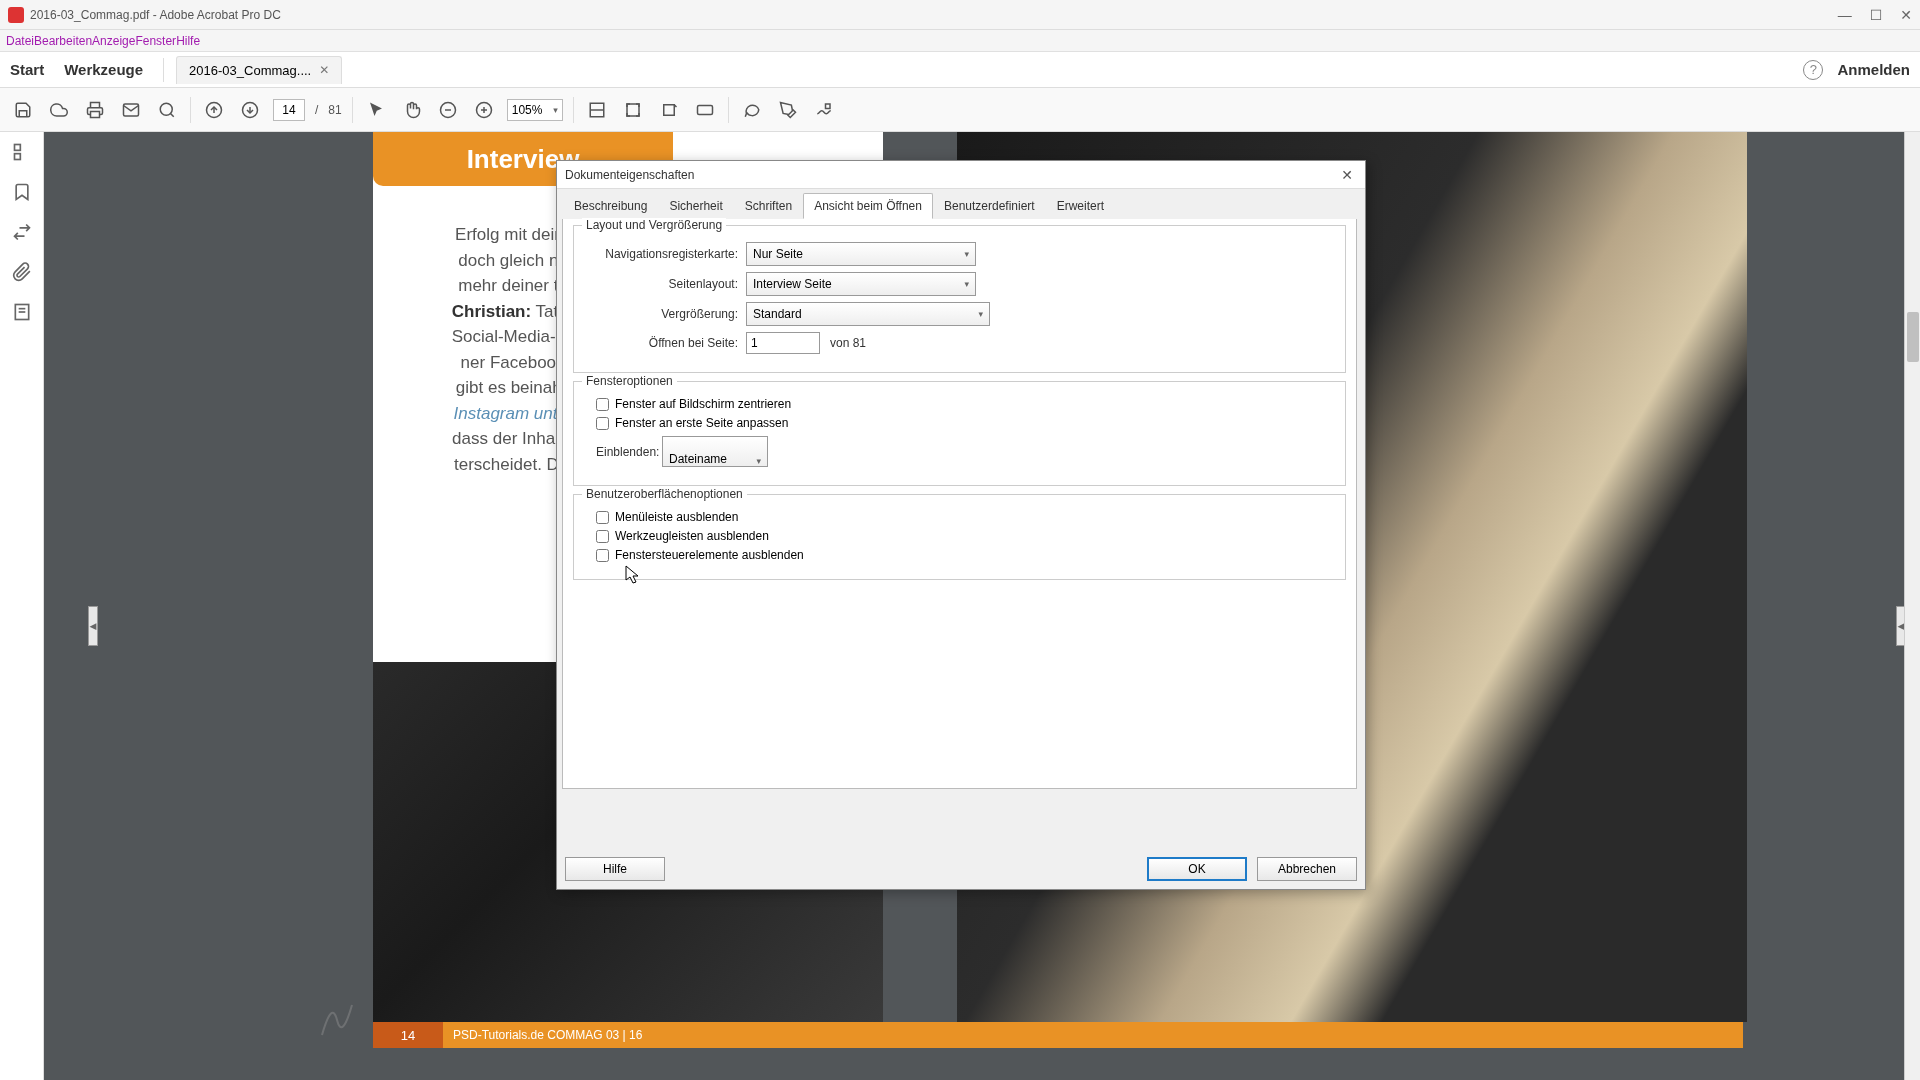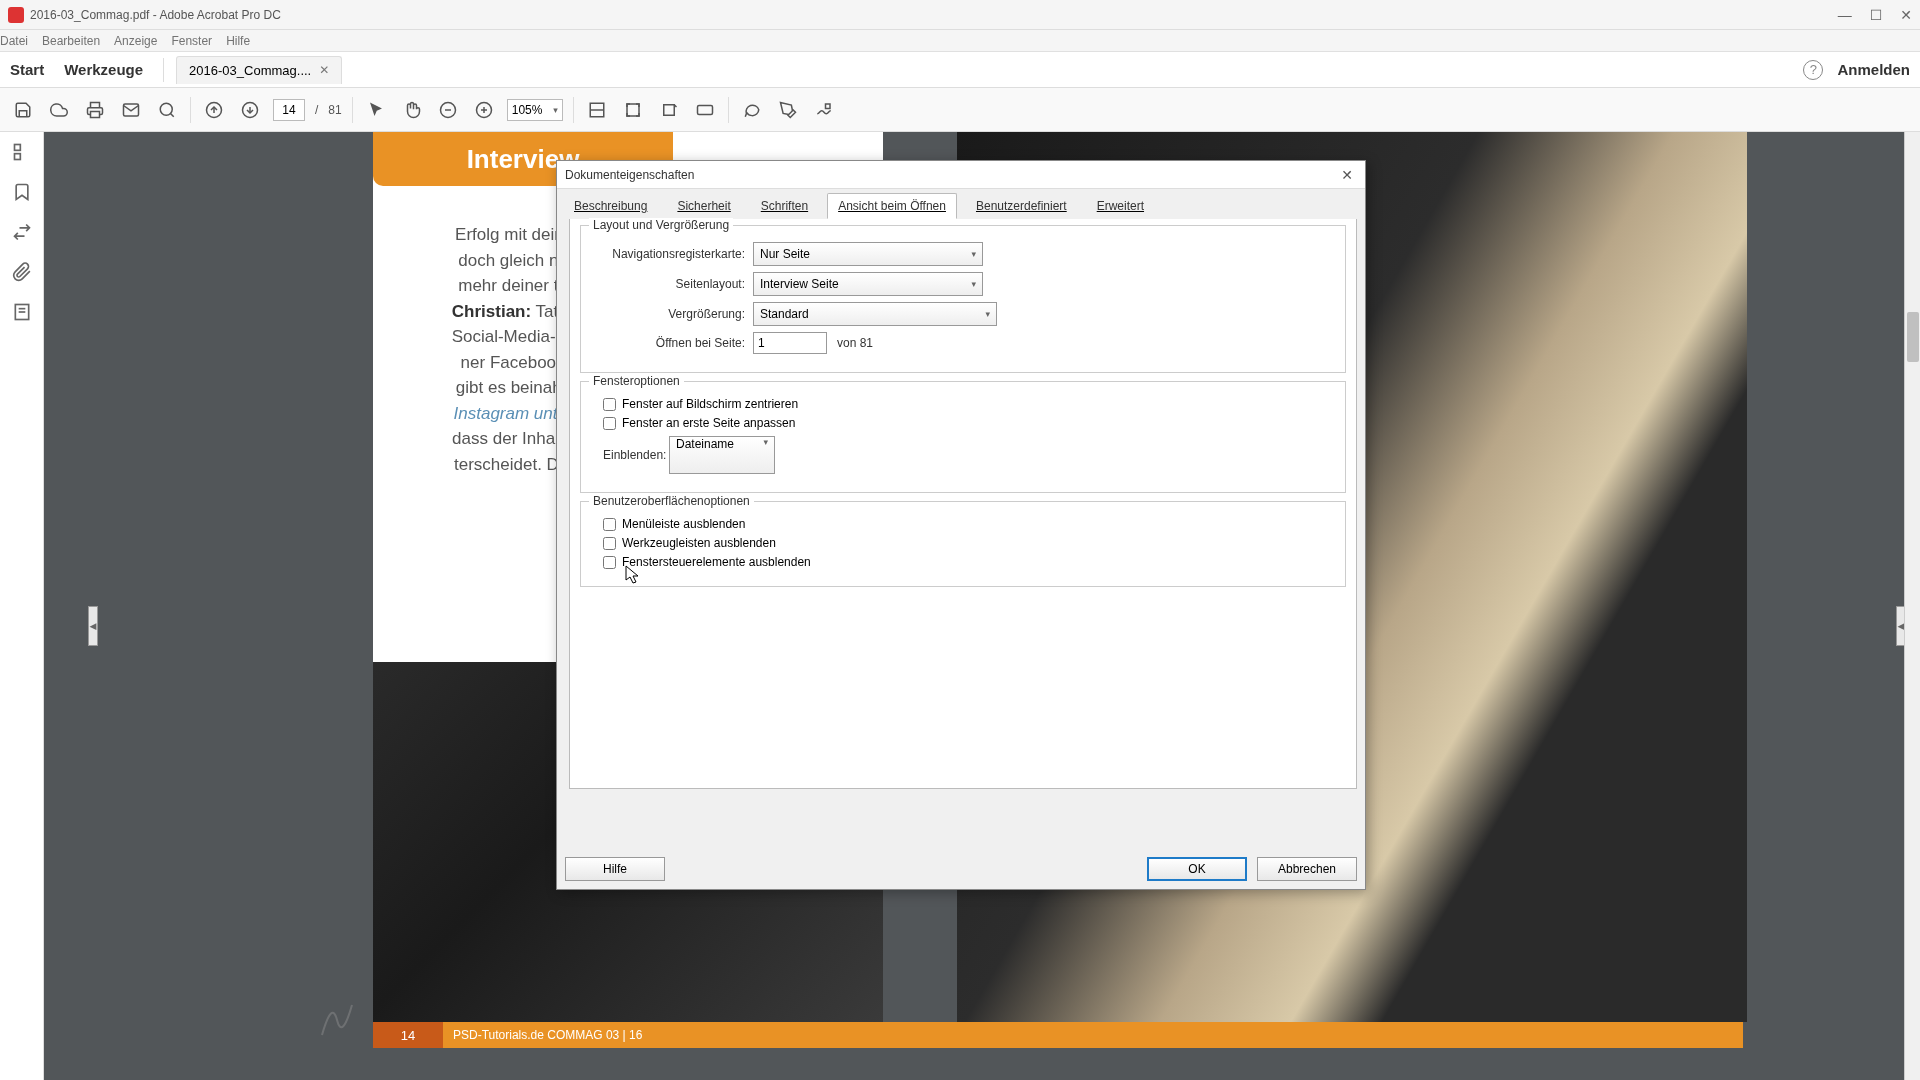--- a/index.html
+++ b/index.html
@@ -6,21 +6,21 @@
 body { background: #fff; width: 1920px; height: 1080px; overflow: hidden; position: relative; }
 
 
 .titlebar { height: 30px; background: #f5f5f5; border-bottom: 1px solid #ddd; display: flex; align-items: center; padding: 0 8px; font-size: 12px; color: #555; }
 .titlebar .app-icon { width: 16px; height: 16px; background: #d33; border-radius: 3px; margin-right: 6px; }
 .titlebar .title-text { flex: 1; }
 .titlebar .win-controls { display: flex; gap: 18px; color: #666; font-size: 14px; }
 .titlebar .win-controls span { cursor: pointer; }
 
 
-.menubar { height: 22px; background: #f5f5f5; display: flex; align-items: center; padding: 0 0; font-size: 12px; gap: 14px; color: #737373; border-bottom: 1px solid #e0e0e0; }
+.menubar { height: 22px; background: #f5f5f5; display: flex; align-items: center; padding: 0 6px; font-size: 12px; color: #a21caf; border-bottom: 1px solid #e0e0e0; }
 .menubar span { cursor: pointer; }
 
 
 .toptabs { height: 36px; background: #fff; border-bottom: 1px solid #ddd; display: flex; align-items: center; padding: 0 10px; font-size: 15px; }
 .toptabs .tab-start { font-weight: 600; color: #333; margin-right: 20px; cursor: pointer; }
 .toptabs .tab-tools { font-weight: 600; color: #333; margin-right: 20px; cursor: pointer; }
 .toptabs .file-tab { background: #f3f3f3; border: 1px solid #ddd; border-bottom: none; padding: 6px 12px; font-size: 13px; display: flex; align-items: center; gap: 8px; border-radius: 3px 3px 0 0; }
 .toptabs .file-tab .close-x { color: #777; cursor: pointer; font-size: 12px; }
 .toptabs .spacer { flex: 1; }
 .toptabs .help-icon { width: 20px; height: 20px; border: 1.5px solid #888; border-radius: 50%; display: flex; align-items: center; justify-content: center; font-size: 13px; color: #888; margin-right: 14px; cursor: pointer; }
@@ -65,37 +65,37 @@
 
 .vscroll { position: absolute; right: 0; top: 0; width: 16px; height: 100%; background: #f0f0f0; border-left: 1px solid #ccc; }
 .vscroll .thumb { position: absolute; left: 2px; width: 12px; top: 180px; height: 50px; background: #c0c0c0; border-radius: 2px; }
 
 
 .dialog { position: absolute; top: 160px; left: 556px; width: 810px; height: 730px; background: #f0f0f0; border: 1px solid #888; box-shadow: 3px 3px 12px rgba(0,0,0,0.3); }
 .dialog-titlebar { height: 28px; padding: 0 8px; display: flex; align-items: center; font-size: 12px; color: #333; border-bottom: 1px solid #ddd; background: #fff; }
 .dialog-titlebar .dlg-title { flex: 1; }
 .dialog-titlebar .dlg-close { width: 20px; text-align: center; cursor: pointer; font-size: 14px; color: #555; }
 
-.dialog-tabs { display: flex; padding: 4px 6px 0 6px; gap: 8px; font-size: 12px; text-decoration: underline; }
+.dialog-tabs { display: flex; padding: 4px 6px 0 6px; gap: 0; font-size: 12px; }
 .dialog-tabs .dtab { padding: 5px 10px; border: 1px solid transparent; cursor: pointer; color: #333; }
 .dialog-tabs .dtab.active { background: #fff; border: 1px solid #bbb; border-bottom: 1px solid #fff; border-radius: 2px 2px 0 0; }
 
-.dialog-body { margin: 0 8px 8px 12px; border: 1px solid #bbb; background: #fff; height: 570px; border-top: none; padding: 6px 10px; }
+.dialog-body { margin: 0 8px 8px 5px; border: 1px solid #bbb; background: #fff; height: 570px; border-top: none; padding: 6px 10px; }
 .group { border: 1px solid #ccc; margin-bottom: 8px; padding: 10px 12px 12px 12px; position: relative; }
 .group .legend { position: absolute; top: -8px; left: 8px; background: #fff; padding: 0 4px; font-size: 12px; color: #333; }
 .form-row { display: flex; align-items: center; margin: 6px 0; font-size: 12px; }
 .form-row .label { width: 160px; text-align: right; padding-right: 8px; color: #333; }
 .form-row .select { width: 230px; height: 24px; border: 1px solid #999; background: linear-gradient(#fff,#eee); display: flex; align-items: center; justify-content: space-between; padding: 0 6px; font-size: 12px; cursor: pointer; }
 .form-row .select.wide { width: 244px; }
 .form-row .select::after { content: "▾"; font-size: 9px; color: #666; }
 .form-row .text-input { width: 74px; height: 22px; border: 1px solid #999; padding: 0 4px; font-size: 12px; }
 .form-row .suffix { margin-left: 10px; color: #333; }
 .check-row { display: flex; align-items: center; margin: 5px 0 5px 10px; font-size: 12px; gap: 6px; }
 .check-row input { width: 13px; height: 13px; }
-.small-select { width: 106px; height: 38px; border: 1px solid #999; background: linear-gradient(#fff,#eee); display: flex; align-items: flex-start; justify-content: space-between; padding: 0 6px; font-size: 12px; cursor: pointer; }
+.small-select { width: 106px; height: 31px; border: 1px solid #999; background: linear-gradient(#fff,#eee); display: flex; align-items: flex-end; justify-content: space-between; padding: 0 6px; font-size: 12px; cursor: pointer; }
 .small-select::after { content: "▾"; font-size: 9px; color: #666; }
 
 .dialog-footer { position: absolute; bottom: 8px; left: 8px; right: 8px; display: flex; align-items: center; }
 .dialog-footer .btn { min-width: 100px; height: 24px; border: 1px solid #999; background: linear-gradient(#fff,#e8e8e8); font-size: 12px; display: flex; align-items: center; justify-content: center; cursor: pointer; }
 .dialog-footer .btn.primary { border: 2px solid #1e7bc8; }
 .dialog-footer .fspacer { flex: 1; }
 .dialog-footer .btn + .btn { margin-left: 10px; }
 
 .cursor { position: absolute; top: 565px; left: 625px; z-index: 9999; pointer-events: none; }
 .cursor svg { width: 16px; height: 20px; }

